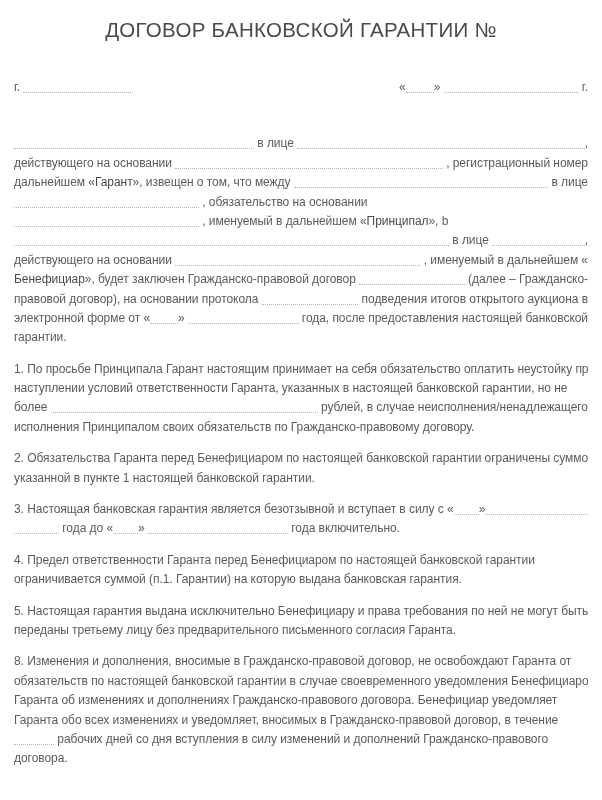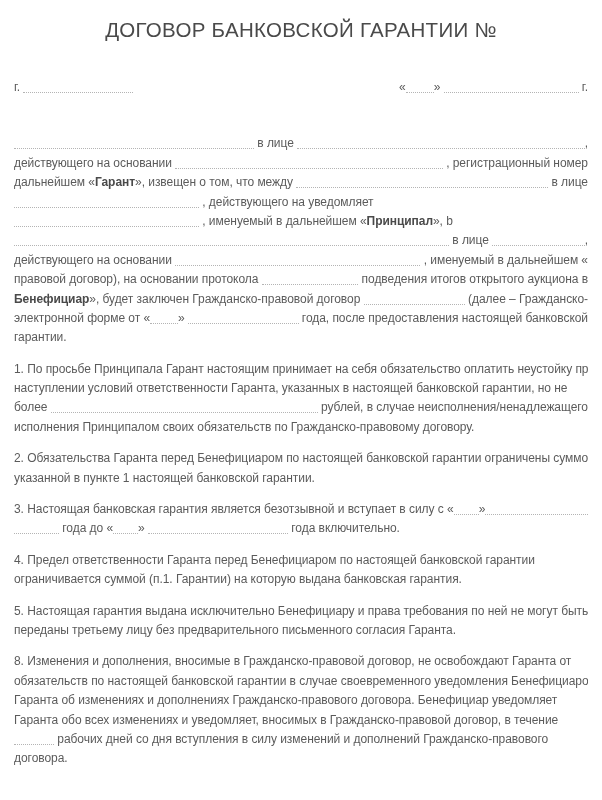--- a/index.html
+++ b/index.html
@@ -31,21 +31,21 @@
   .para.preamble { margin-top: 37px; }
   .para.clause   { margin-top: 12px; }
   .line {
     display: flex;
     align-items: baseline;
     height: 19.4px;
     padding-top: 4px;
     overflow: hidden;
   }
   .txt  { white-space: pre; flex: 0 0 auto; }
-  .bold { font-weight: 700; color: var(--title-color, #4e4e4e); }
+  .bold { font-weight: 400; color: var(--title-color, #4e4e4e); }
   .blank {
     flex: 0 0 auto;
     height: 0;
     border-bottom: 1px dotted var(--dots-color, #b4b4b4);
     position: relative;
     top: 2px;
   }
   .blank.grow { flex: 1 1 auto; min-width: 18px; }
   .spacer { flex: 1 1 auto; height: 0; }
 </style>
@@ -81,49 +81,49 @@
         </div>
         <div class="line">
           <span class="txt">дальнейшем «</span>
           <span class="txt bold">Гарант</span>
           <span class="txt">», извещен о том, что между </span>
           <span class="blank grow"></span>
           <span class="txt"> в лице</span>
         </div>
         <div class="line">
           <span class="blank" style="width: 185px;"></span>
-          <span class="txt"> , действующего на уведомляет</span>
+          <span class="txt"> , обязательство на основании</span>
         </div>
         <div class="line">
           <span class="blank" style="width: 185px;"></span>
           <span class="txt"> , именуемый в дальнейшем «</span>
           <span class="txt bold">Принципал</span>
           <span class="txt">», b</span>
         </div>
         <div class="line">
           <span class="blank" style="width: 435px;"></span>
           <span class="txt"> в лице </span>
           <span class="blank grow"></span>
           <span class="txt">,</span>
         </div>
         <div class="line">
           <span class="txt">действующего на основании </span>
           <span class="blank grow"></span>
           <span class="txt"> , именуемый в дальнейшем «</span>
         </div>
         <div class="line">
-          <span class="txt">правовой договор), на основании протокола </span>
-          <span class="blank grow"></span>
-          <span class="txt"> подведения итогов открытого аукциона в</span>
-        </div>
-        <div class="line">
           <span class="txt bold">Бенефициар</span>
           <span class="txt">», будет заключен Гражданско-правовой договор </span>
           <span class="blank grow"></span>
           <span class="txt"> (далее – Гражданско-</span>
+        </div>
+        <div class="line">
+          <span class="txt">правовой договор), на основании протокола </span>
+          <span class="blank grow"></span>
+          <span class="txt"> подведения итогов открытого аукциона в</span>
         </div>
         <div class="line">
           <span class="txt">электронной форме от «</span>
           <span class="blank" style="width: 28px;"></span>
           <span class="txt">» </span>
           <span class="blank grow"></span>
           <span class="txt"> года, после предоставления настоящей банковской</span>
         </div>
         <div class="line">
           <span class="txt">гарантии.</span>

